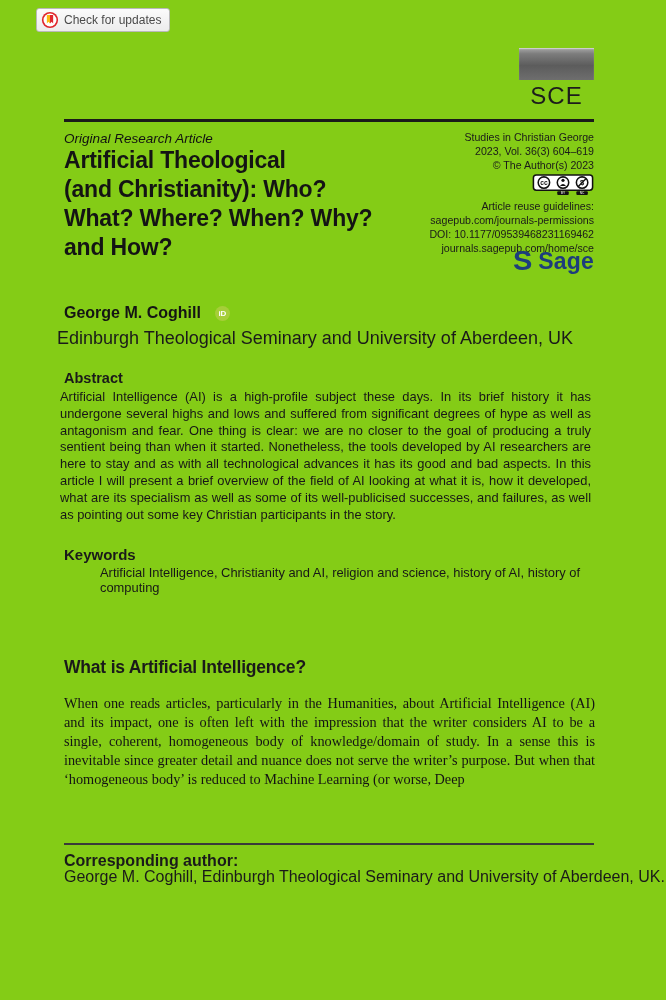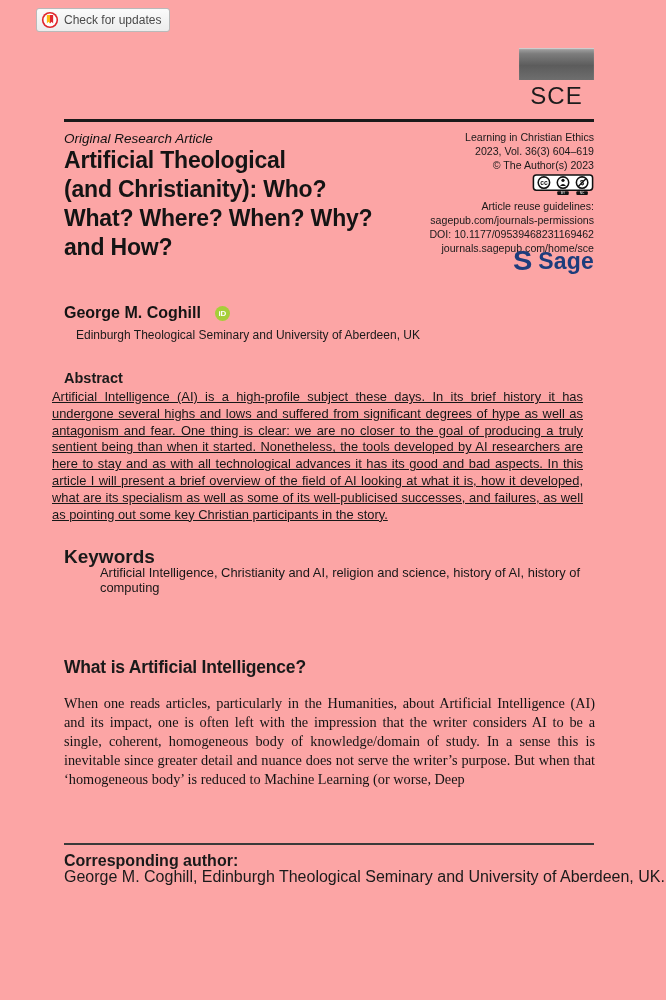--- a/index.html
+++ b/index.html
@@ -1,21 +1,21 @@
 <!DOCTYPE html>
 <html><head>
 <meta charset="utf-8">
 <style>
   * { margin: 0; padding: 0; box-sizing: border-box; }
   html, body { background: #ffffff; }
   .page {
     position: relative;
     width: 666px;
     height: 1000px;
-    background: #fca5a5;
+    background: #84cc16;
     font-family: "Liberation Sans", sans-serif;
     color: #1a1a1a;
     overflow: hidden;
   }
 
   
   .crossmark-badge {
     position: absolute; top: 8px; left: 36px;
     display: inline-flex; align-items: center; gap: 5px;
     background: linear-gradient(#fbfbfb, #ececec);
@@ -63,29 +63,29 @@
   }
 
   
   .author-row { position: absolute; top: 304px; left: 64px; display: flex; align-items: center; gap: 14px; }
   .author-name { font-size: 16px; font-weight: 700; color: #141414; }
   .orcid {
     width: 15px; height: 15px; border-radius: 50%;
     background: #a6ce39; color: #fff; font-size: 8px; font-weight: 700;
     display: inline-flex; align-items: center; justify-content: center; cursor: pointer;
   }
-  .affiliation { position: absolute; top: 328px; left: 76px; font-size: 12px; color: #1a1a1a; }
+  .affiliation { position: absolute; top: 328px; left: 57px; font-size: 18px; color: #1a1a1a; }
 
   
   .abstract-heading { position: absolute; top: 370px; left: 64px; font-size: 14.5px; font-weight: 700; }
   .abstract-text {
-    position: absolute; top: 389px; left: 52px; width: 531px;
-    font-size: 12.9px; line-height: 16.8px; text-align: justify; color: #171717; text-decoration: underline;
+    position: absolute; top: 389px; left: 60px; width: 531px;
+    font-size: 12.9px; line-height: 16.8px; text-align: justify; color: #171717;
   }
-  .keywords-heading { position: absolute; top: 546px; left: 64px; font-size: 19px; font-weight: 700; }
+  .keywords-heading { position: absolute; top: 546px; left: 64px; font-size: 15px; font-weight: 700; }
   .keywords-text { position: absolute; top: 565px; left: 64px; width: 531px; font-size: 12.9px; color: #171717; margin-left: 36px; }
 
   
   .section-heading { position: absolute; top: 657px; left: 64px; font-size: 17.5px; font-weight: 700; letter-spacing: -0.2px; }
   .body-par {
     position: absolute; top: 694px; left: 64px; width: 531px;
     font-family: "Liberation Serif", serif;
     font-size: 14.3px; line-height: 19px; text-align: justify; color: #141414;
   }
 
@@ -113,21 +113,21 @@
 
   <div class="sce-logo">
     <div class="sce-box"></div>
     <div class="sce-text">SCE</div>
   </div>
 
   <div class="article-type">Original Research Article</div>
   <div class="rule-top"></div>
 
   <div class="meta">
-    <div>Learning in Christian Ethics</div>
+    <div>Studies in Christian George</div>
     <div>2023, Vol. 36(3) 604–619</div>
     <div>© The Author(s) 2023</div>
     <div class="cc-badge">
       <svg width="62" height="21" viewBox="0 0 64 22">
         <rect x="1" y="1" width="62" height="16" rx="3" fill="#ffffff" stroke="#111" stroke-width="1.6"></rect>
         <circle cx="12" cy="9" r="6" fill="none" stroke="#111" stroke-width="1.6"></circle>
         <text x="12" y="11.5" font-size="7" font-weight="bold" text-anchor="middle" fill="#111" font-family="Liberation Sans, sans-serif">cc</text>
         <circle cx="32" cy="9" r="6" fill="none" stroke="#111" stroke-width="1.6"></circle>
         <circle cx="32" cy="6.6" r="1.7" fill="#111"></circle>
         <path d="M28.8 12.5 q3.2 -4 6.4 0 z" fill="#111"></path>

